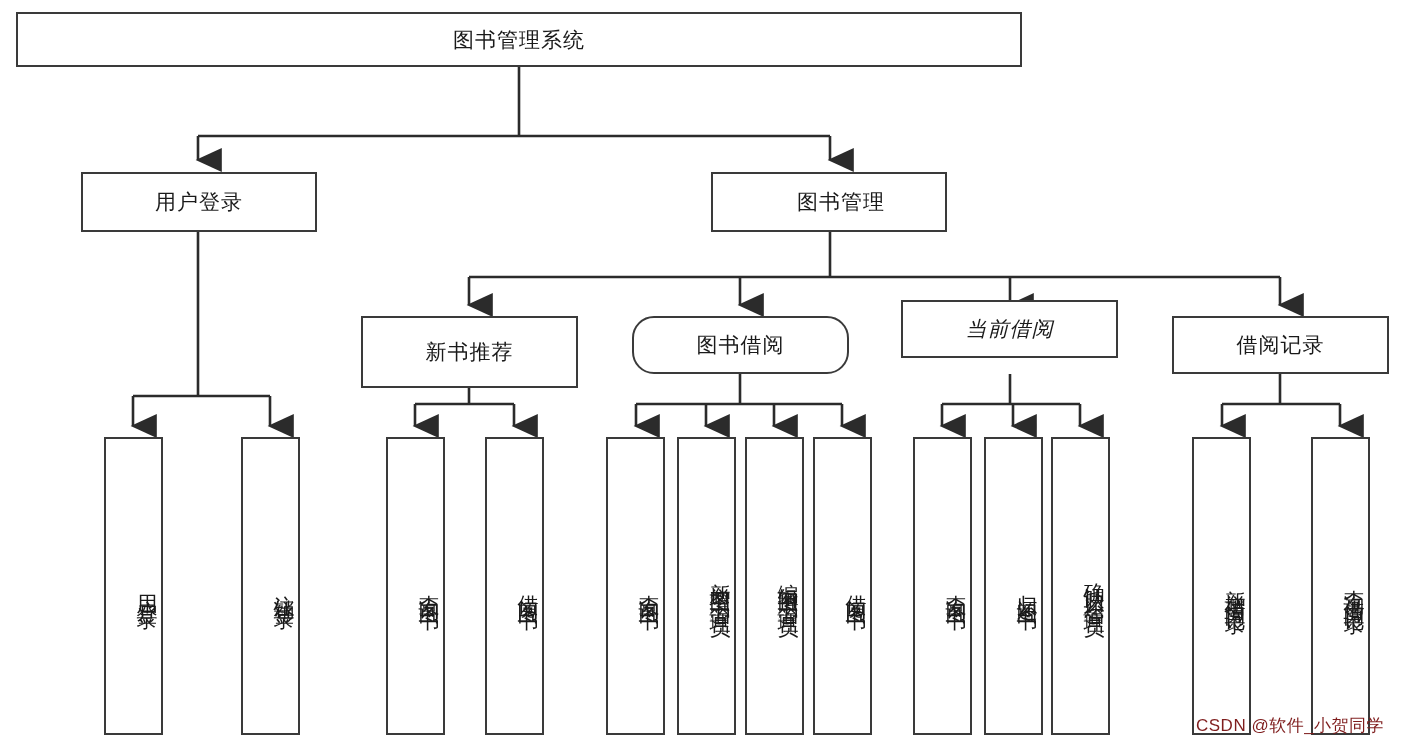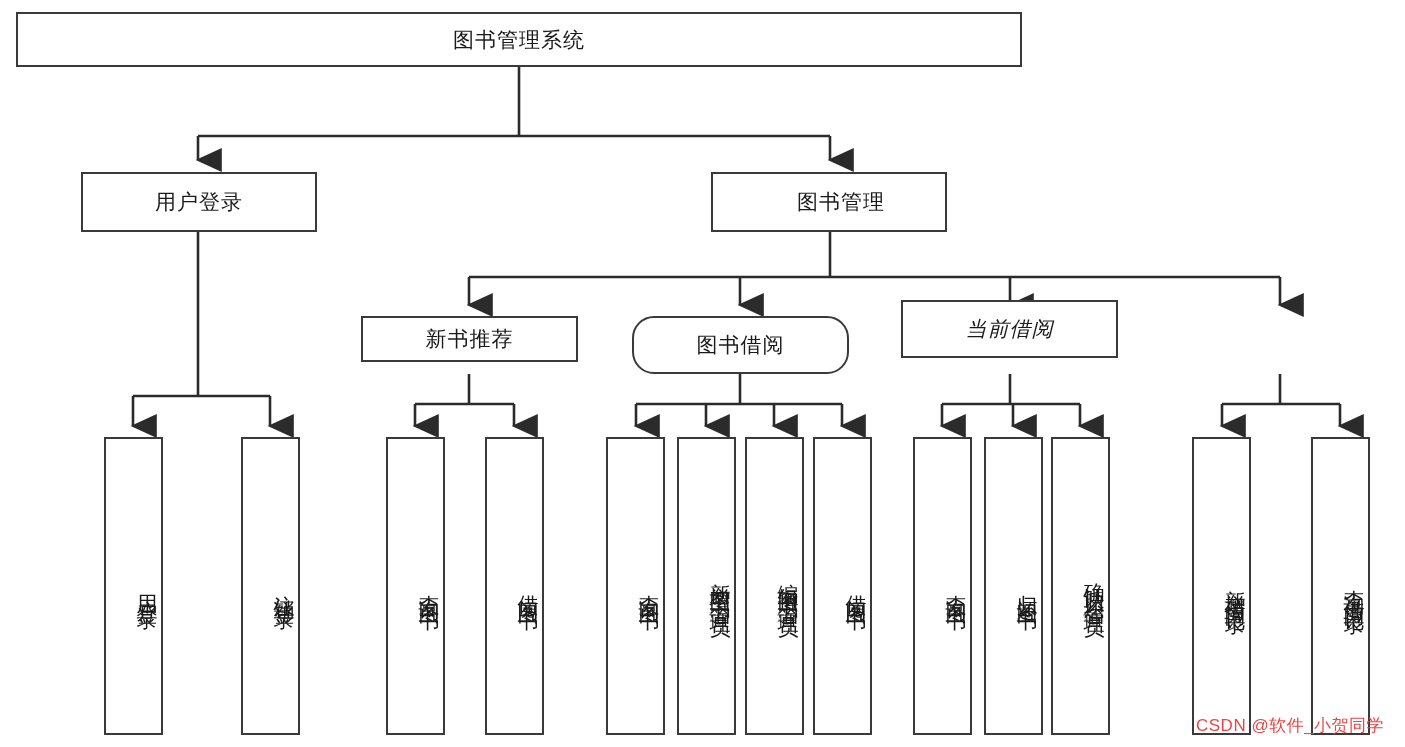--- a/index.html
+++ b/index.html
@@ -52,21 +52,21 @@
   .node.vert .vtext {
     writing-mode: vertical-rl;
     text-orientation: upright;
     white-space: nowrap;
   }
   .node-root {
     font-size: 22px;
   }
   .watermark {
     position: absolute;
-    color: #ef4444;
+    color: #7f1d1d;
     font-size: 17px;
     letter-spacing: 0.5px;
     z-index: 5;
     white-space: nowrap;
     pointer-events: none;
   }
 </style>
 </head>
 <body>
 
@@ -128,28 +128,31 @@
     <span>图书管理系统</span>
   </div>
 
   <div class="node horiz" style="left:81px; top:172px; width:236px; height:60px;">
     <span>用户登录</span>
   </div>
   <div class="node horiz" style="left:711px; top:172px; width:236px; height:60px;padding-left:24px;">
     <span>图书管理</span>
   </div>
 
-  <div class="node horiz" style="left:361px; top:316px; width:217px; height:46px;">
+  <div class="node horiz" style="left:361px; top:316px; width:217px; height:72px;">
     <span>新书推荐</span>
   </div>
   <div class="node horiz" style="left:632px; top:316px; width:217px; height:58px;border-radius:22px;">
     <span>图书借阅</span>
   </div>
   <div class="node horiz" style="left:901px; top:300px; width:217px; height:58px;font-style:italic;">
     <span>当前借阅</span>
+  </div>
+  <div class="node horiz" style="left:1172px; top:316px; width:217px; height:58px;">
+    <span>借阅记录</span>
   </div>
 
   <div class="node vert" style="left:104px; top:437px; width:59px; height:298px;">
     <span class="vtext">用户登录</span>
   </div>
   <div class="node vert" style="left:241px; top:437px; width:59px; height:298px;">
     <span class="vtext">注销登录</span>
   </div>
 
   <div class="node vert" style="left:386px; top:437px; width:59px; height:298px;">

